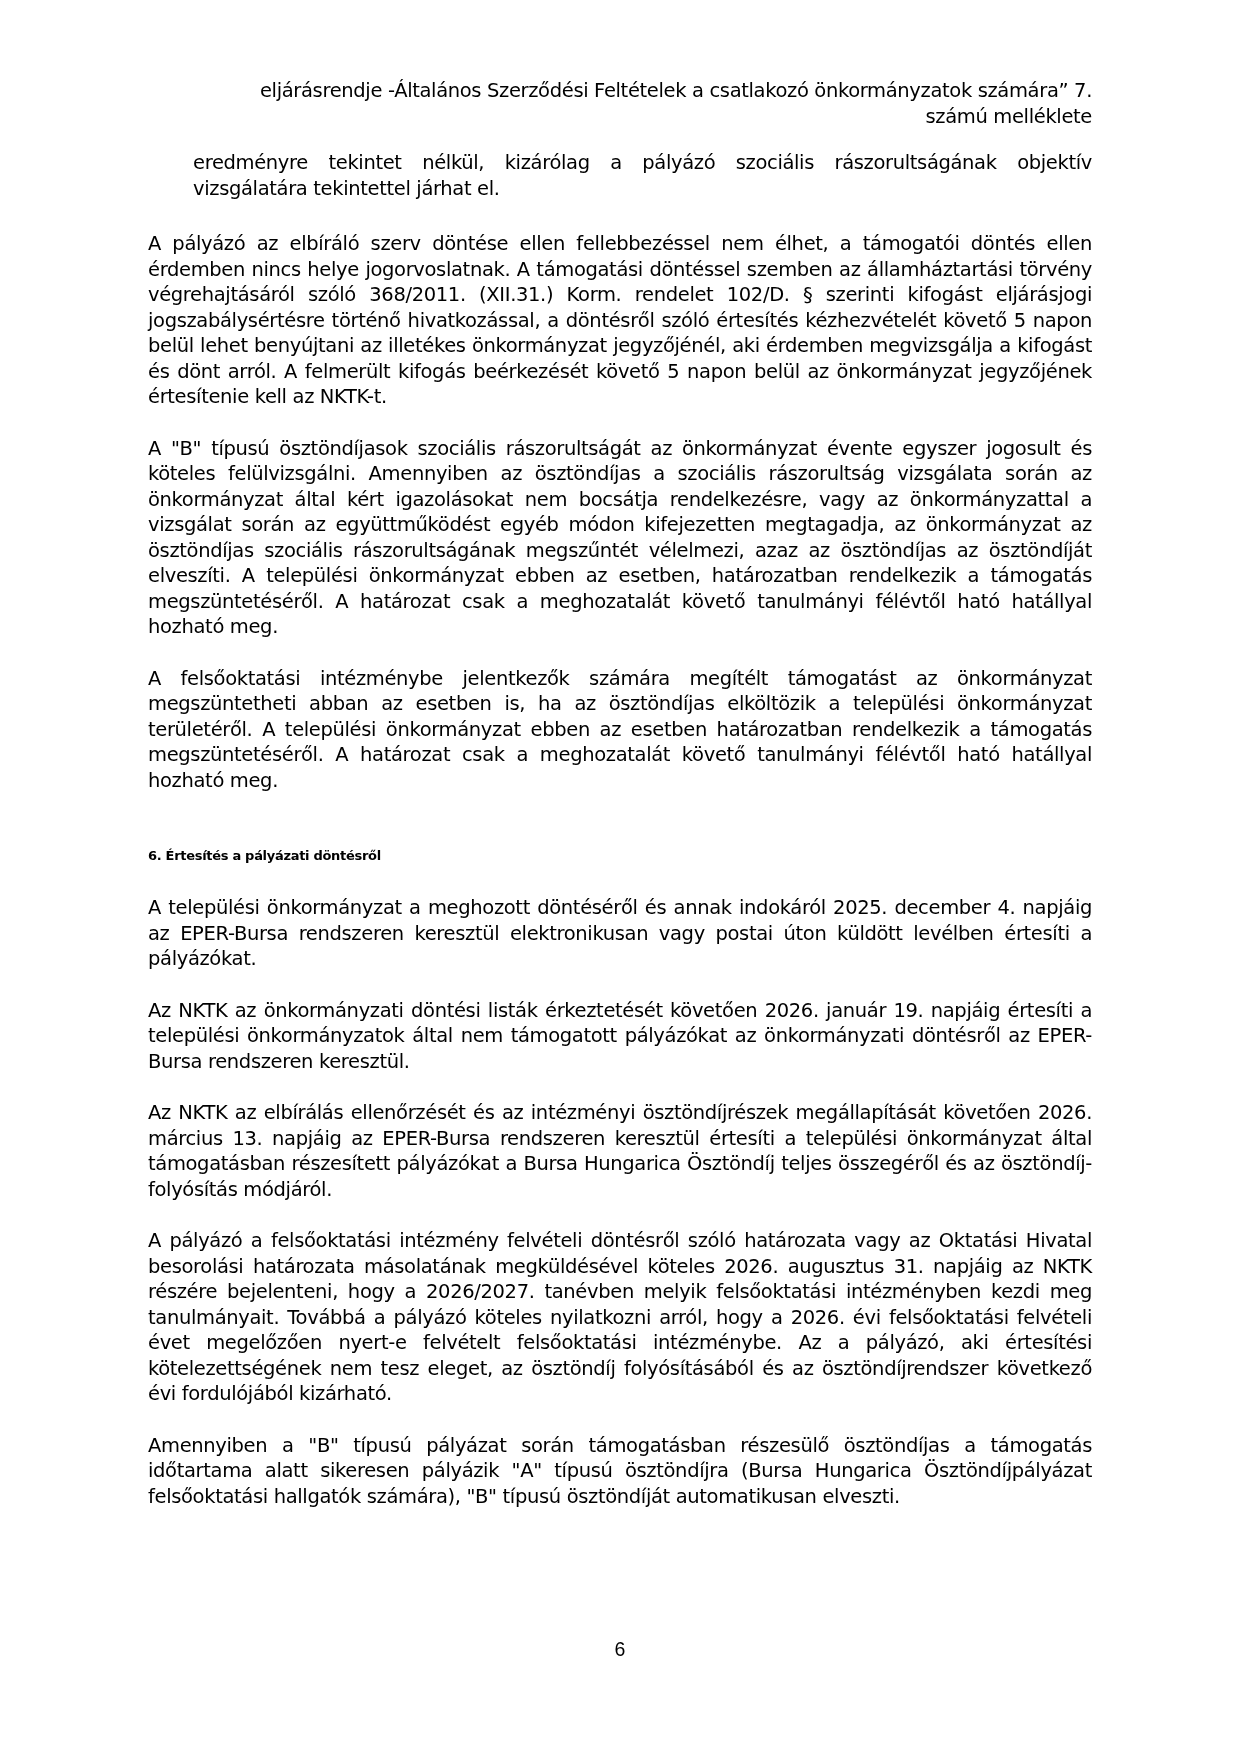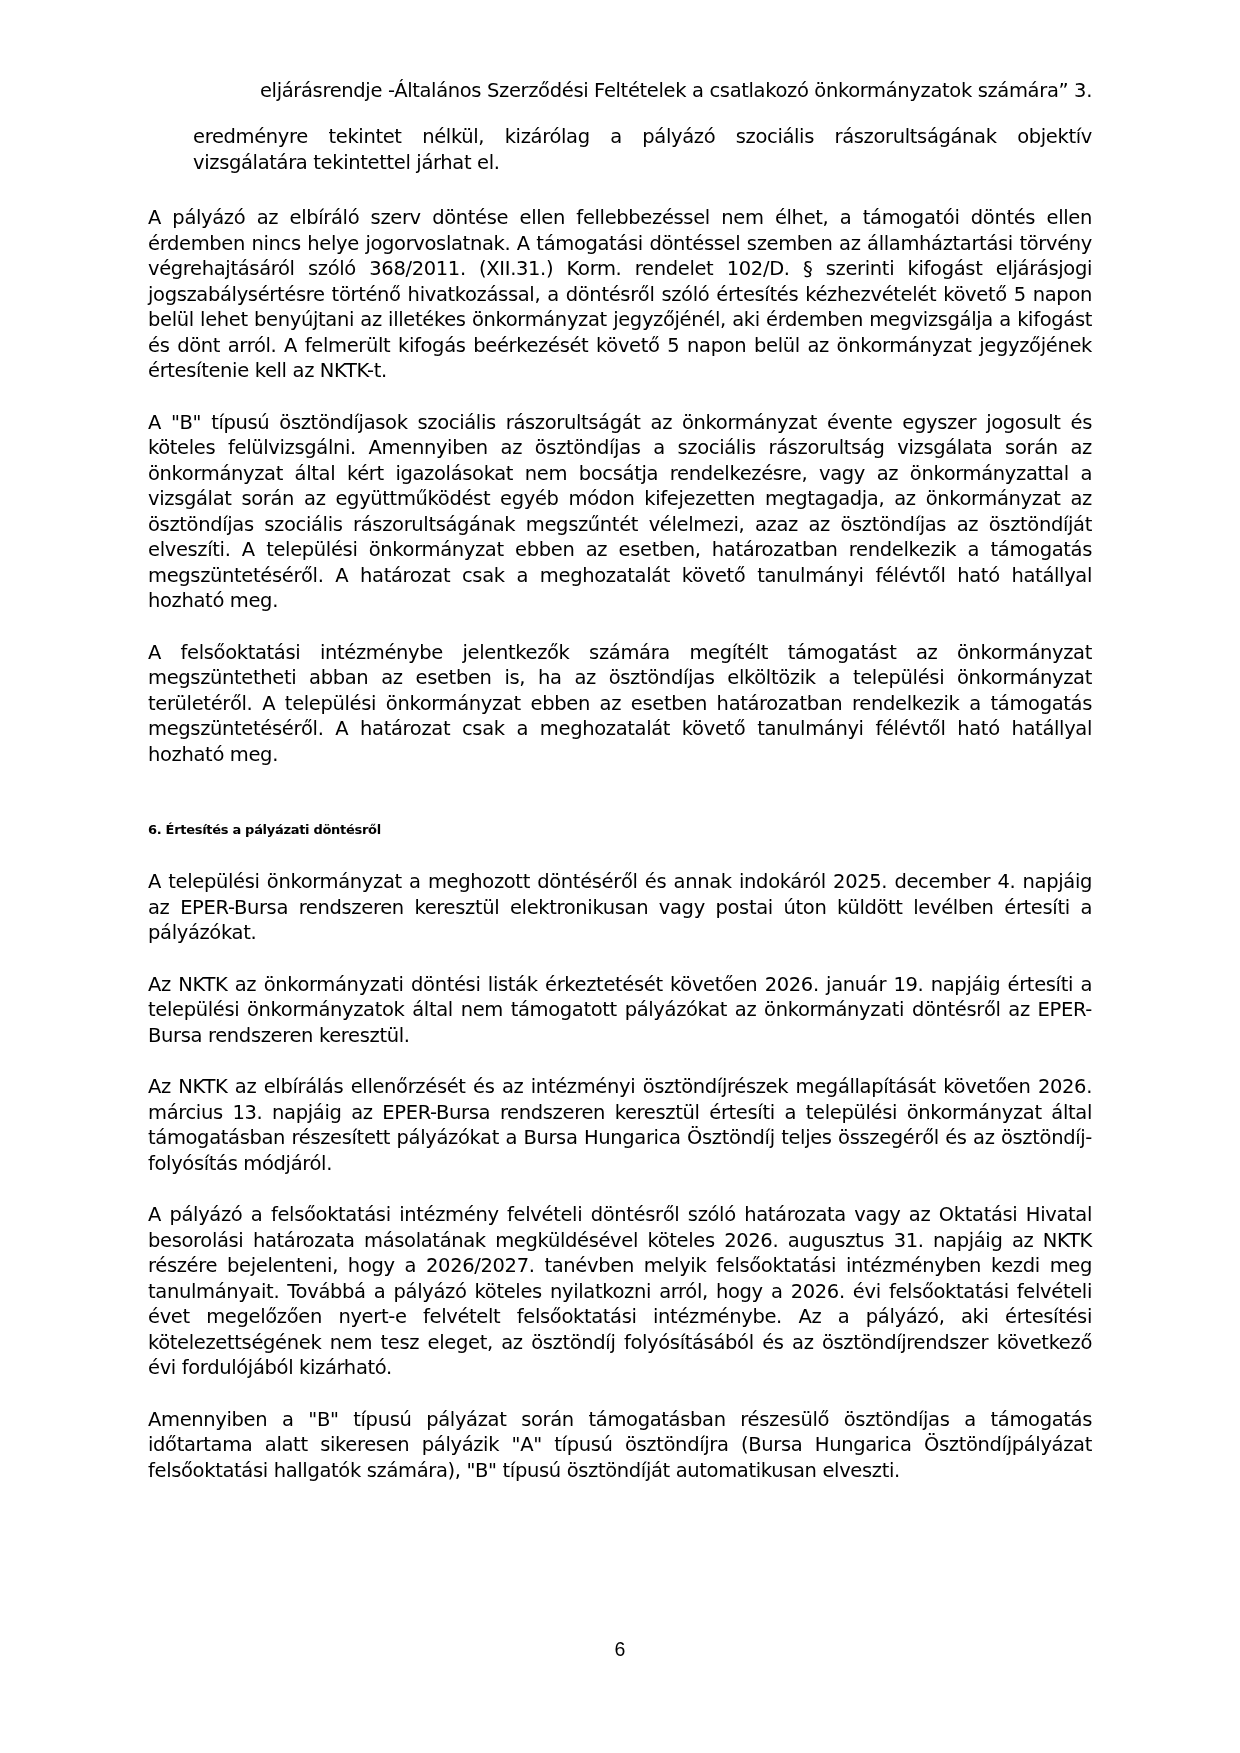--- a/index.html
+++ b/index.html
@@ -57,21 +57,22 @@
       font-size: 19.5px;
       font-family: "Liberation Sans", sans-serif;
     }
   </style>
 </head>
 <body>
 
 <div class="page">
 
   <div class="header">
-    <div>eljárásrendje  -Általános Szerződési Feltételek a csatlakozó önkormányzatok számára”  3.</div>
+    <div>eljárásrendje  -Általános Szerződési Feltételek a csatlakozó önkormányzatok számára”  7.</div>
+    <div>számú melléklete</div>
   </div>
 
   <p class="indent">eredményre tekintet nélkül, kizárólag a pályázó szociális rászorultságának objektív vizsgálatára tekintettel járhat el.</p>
 
   <p class="gap-lg" style="margin-top:30px;"><span>A pályázó az elbíráló szerv döntése ellen fellebbezéssel nem élhet, a támogatói döntés ellen érdemben nincs helye jogorvoslatnak. </span><span class="bold">A támogatási döntéssel szemben az államháztartási törvény végrehajtásáról szóló 368/2011. (XII.31.) Korm. rendelet 102/D. § szerinti kifogást eljárásjogi jogszabálysértésre történő hivatkozással, a döntésről szóló értesítés kézhezvételét követő 5 napon belül lehet benyújtani az illetékes önkormányzat jegyzőjénél, aki érdemben megvizsgálja a kifogást és dönt arról. A felmerült kifogás beérkezését követő 5 napon belül az önkormányzat jegyzőjének értesítenie kell az NKTK-t.</span></p>
 
   <p class="gap">A "B" típusú ösztöndíjasok szociális rászorultságát az önkormányzat évente egyszer jogosult és köteles felülvizsgálni. Amennyiben az ösztöndíjas a szociális rászorultság vizsgálata során az önkormányzat által kért igazolásokat nem bocsátja rendelkezésre, vagy az önkormányzattal a vizsgálat során az együttműködést egyéb módon kifejezetten megtagadja, az önkormányzat az ösztöndíjas szociális rászorultságának megszűntét vélelmezi, azaz az ösztöndíjas az ösztöndíját elveszíti. A települési önkormányzat ebben az esetben, határozatban rendelkezik a támogatás megszüntetéséről. A határozat csak a meghozatalát követő tanulmányi félévtől ható hatállyal hozható meg.</p>
 
   <p class="gap">A felsőoktatási intézménybe jelentkezők számára megítélt támogatást az önkormányzat megszüntetheti abban az esetben is, ha az ösztöndíjas elköltözik a települési önkormányzat területéről. A települési önkormányzat ebben az esetben határozatban rendelkezik a támogatás megszüntetéséről. A határozat csak a meghozatalát követő tanulmányi félévtől ható hatállyal hozható meg.</p>
 

